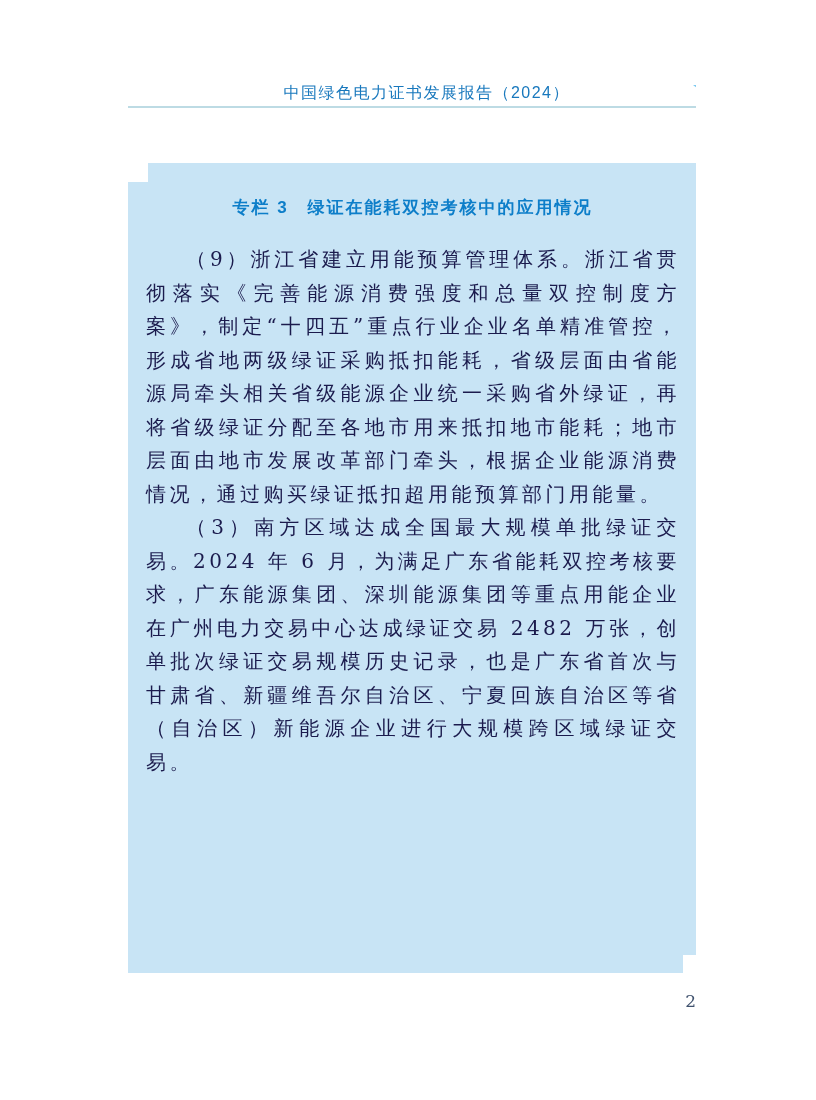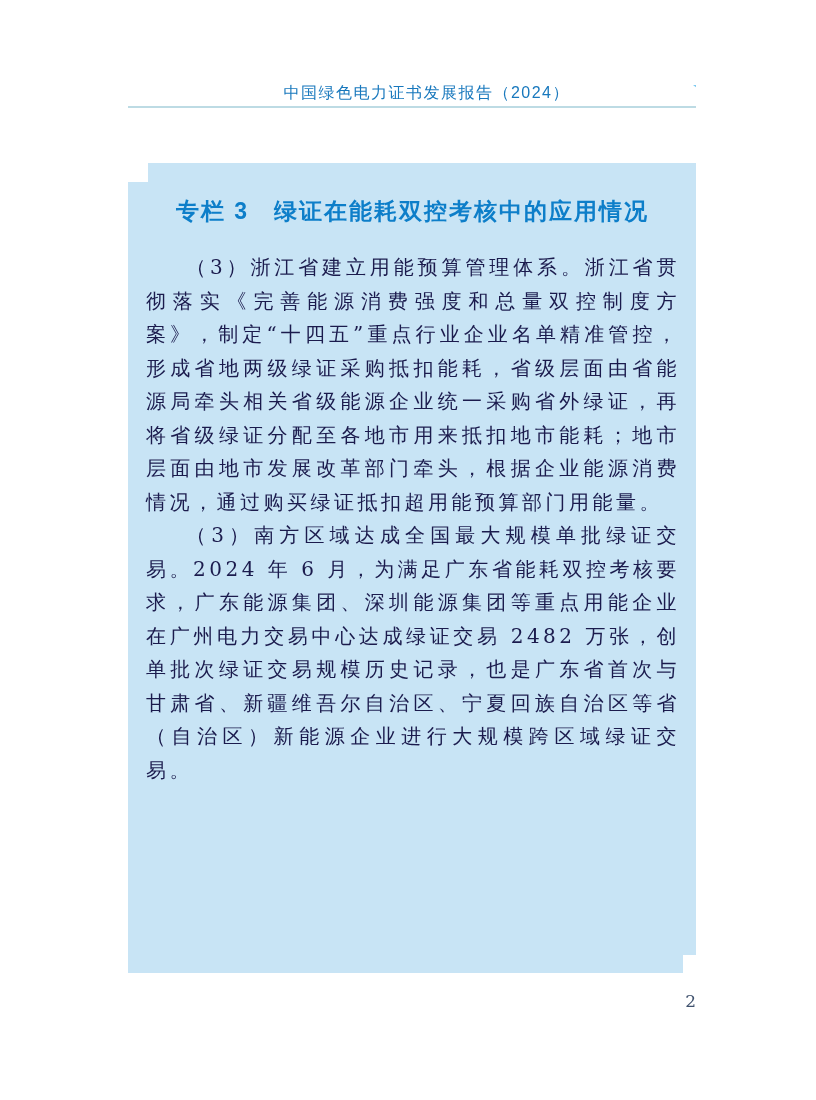--- a/index.html
+++ b/index.html
@@ -57,21 +57,21 @@
       calc(100% - 14px) calc(100% - 18px),
       calc(100% - 14px) 100%,
       0 100%,
       0 19px,
       20px 19px
     );
   }
   .panel-title {
     margin-top: 33px;
     text-align: center;
-    font-size: 23px;
+    font-size: 17px;
     font-weight: bold;
     letter-spacing: 2px;
     color: #0d7ec9;
     font-family: "Liberation Sans", sans-serif;
   }
   .panel-body {
     margin: 24px 17px 0 18px;
     font-family: "DejaVu Serif", serif;
     font-size: 20px;
     line-height: 33.5px;
@@ -104,20 +104,20 @@
 
   <span class="header-title">中国绿色电力证书发展报告（2024）</span>
 
   <div class="header-deco"></div>
 
   <div class="header-rule"></div>
 
   <div class="panel">
     <div class="panel-title">专栏 3　绿证在能耗双控考核中的应用情况</div>
     <div class="panel-body">
-      <p>（3）浙江省建立用能预算管理体系。浙江省贯彻落实《完善能源消费强度和总量双控制度方案》，制定“十四五”重点行业企业名单精准管控，形成省地两级绿证采购抵扣能耗，省级层面由省能源局牵头相关省级能源企业统一采购省外绿证，再将省级绿证分配至各地市用来抵扣地市能耗；地市层面由地市发展改革部门牵头，根据企业能源消费情况，通过购买绿证抵扣超用能预算部门用能量。</p>
+      <p>（9）浙江省建立用能预算管理体系。浙江省贯彻落实《完善能源消费强度和总量双控制度方案》，制定“十四五”重点行业企业名单精准管控，形成省地两级绿证采购抵扣能耗，省级层面由省能源局牵头相关省级能源企业统一采购省外绿证，再将省级绿证分配至各地市用来抵扣地市能耗；地市层面由地市发展改革部门牵头，根据企业能源消费情况，通过购买绿证抵扣超用能预算部门用能量。</p>
       <p>（3）南方区域达成全国最大规模单批绿证交易。2024 年 6 月，为满足广东省能耗双控考核要求，广东能源集团、深圳能源集团等重点用能企业在广州电力交易中心达成绿证交易 2482 万张，创单批次绿证交易规模历史记录，也是广东省首次与甘肃省、新疆维吾尔自治区、宁夏回族自治区等省（自治区）新能源企业进行大规模跨区域绿证交易。</p>
     </div>
   </div>
 
   <div class="page-number">29</div>
 
 </div>
 
 </body></html>

